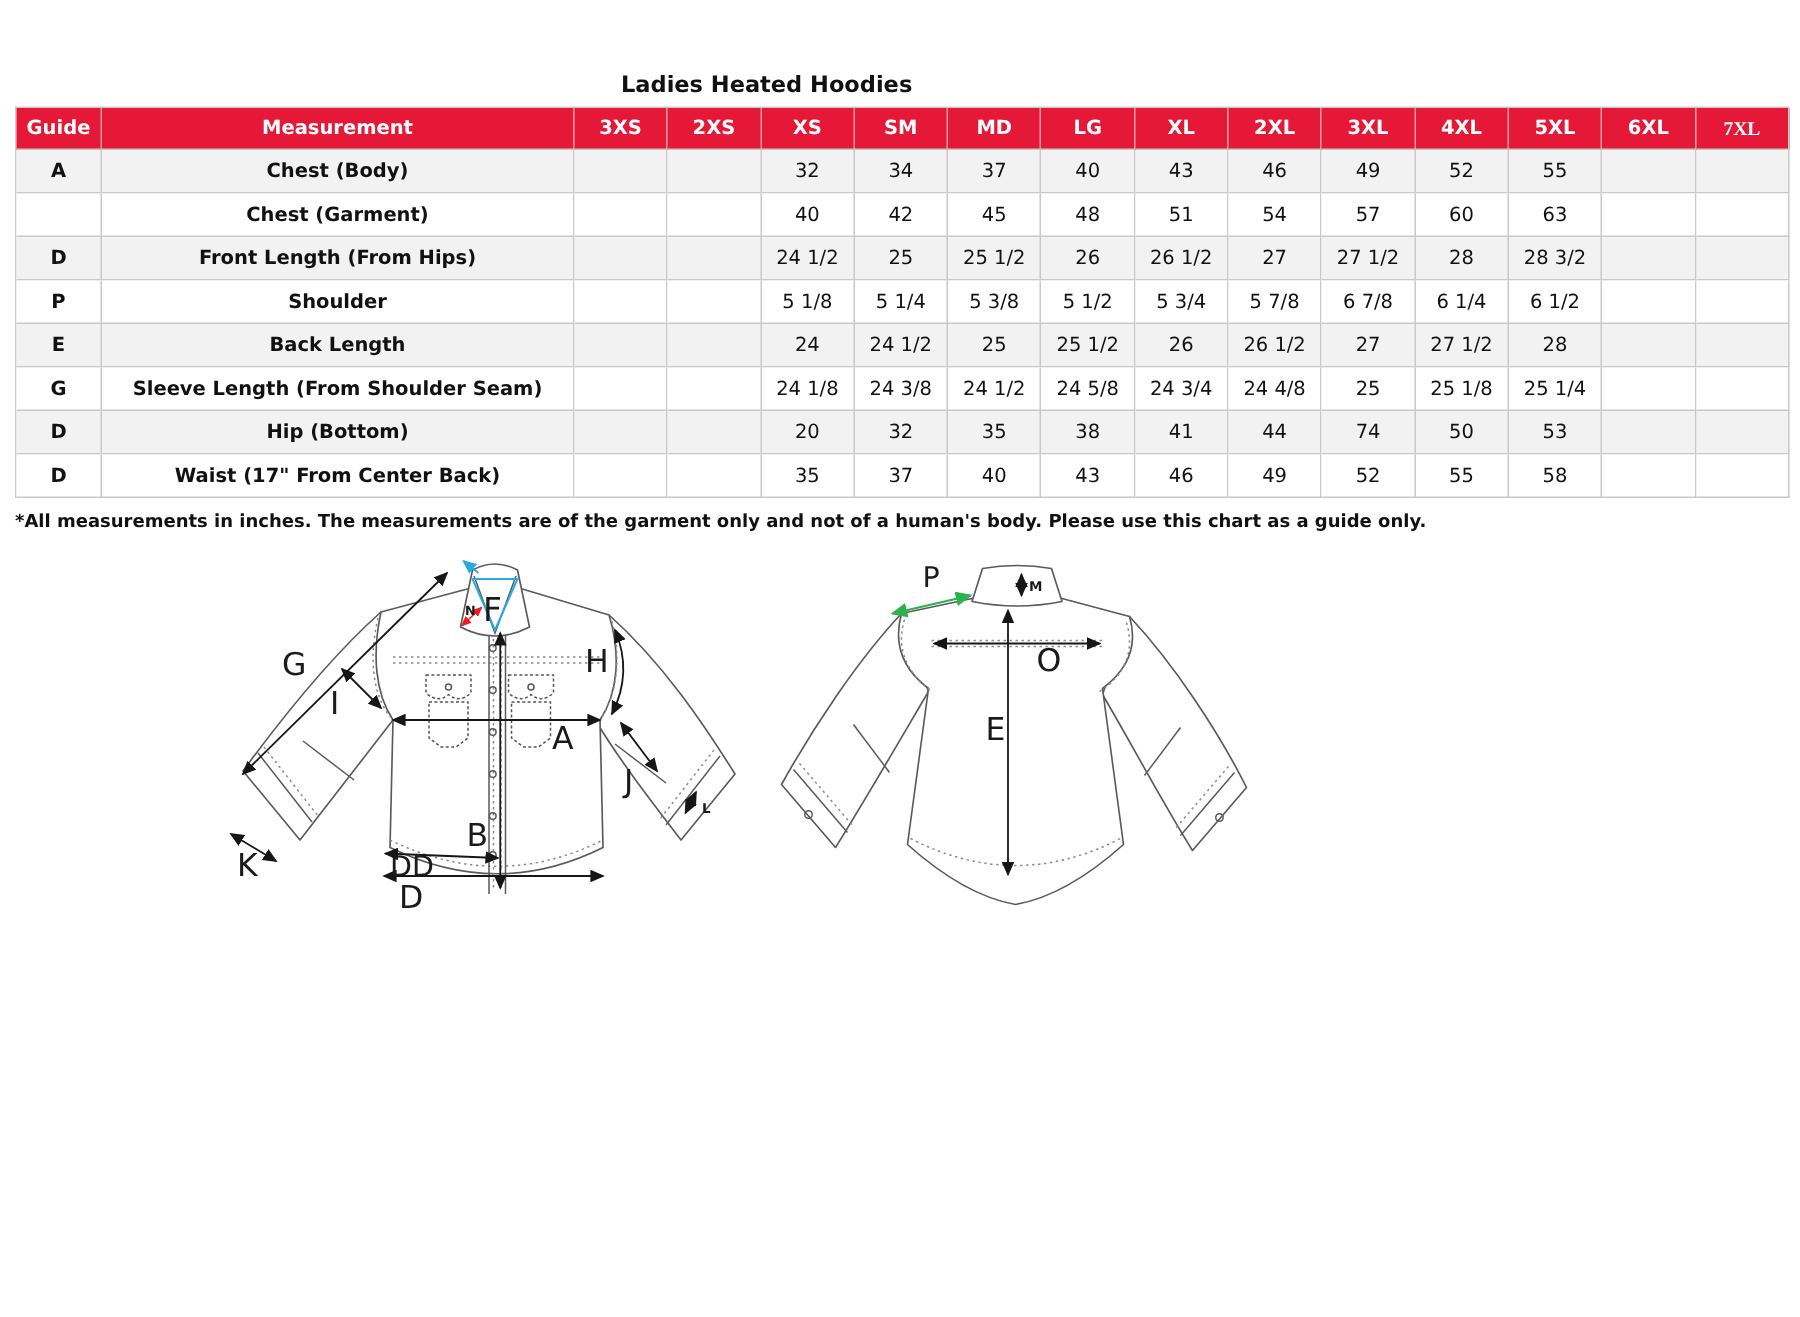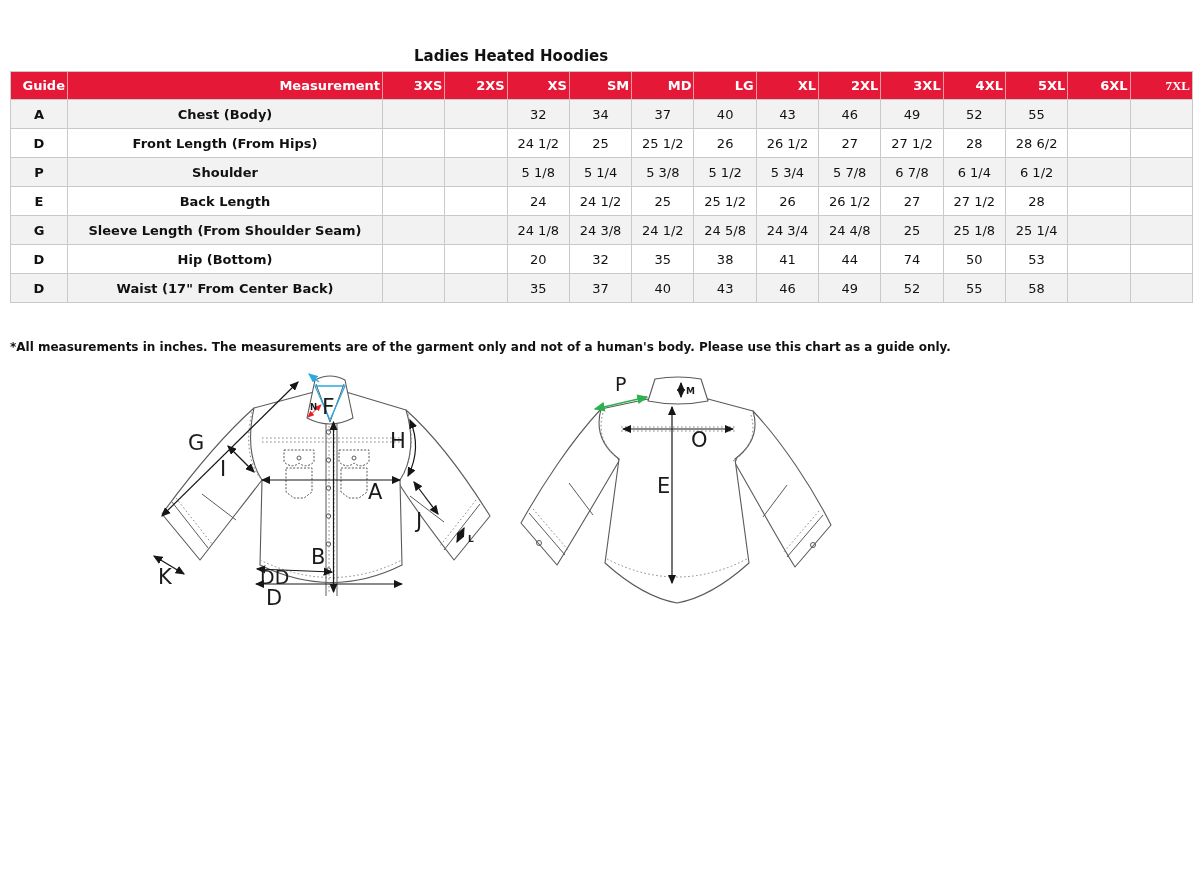--- a/index.html
+++ b/index.html
@@ -23,21 +23,21 @@
   table.size-chart{
     position:absolute;top:71px;left:10px;width:1183px;
     border-collapse:separate;border-spacing:0;table-layout:fixed;
     border-top:1px solid var(--grid);border-left:1px solid var(--grid);
     font-size:13px;
   }
   table.size-chart col.c-guide{width:57px;}
   table.size-chart col.c-measure{width:315px;}
   table.size-chart th{
     background:var(--header-bg);color:var(--header-fg);font-weight:bold;
-    height:28px;padding:0 2px;text-align:right;
+    height:28px;padding:0 2px;text-align:center;
     border-right:1px solid rgba(255,255,255,.55);
     border-bottom:1px solid var(--grid);
   }
   table.size-chart th:last-child{border-right:1px solid var(--grid);font-family:Liberation Serif, serif;}
   table.size-chart td{
     height:29px;padding:0 2px;text-align:center;vertical-align:middle;
     border-right:1px solid var(--grid);border-bottom:1px solid var(--grid);
     background:#ffffff;white-space:nowrap;
   }
   table.size-chart tbody tr:nth-child(odd) td{background:var(--stripe);}
@@ -111,33 +111,50 @@
         <td>40</td>
         <td>43</td>
         <td>46</td>
         <td>49</td>
         <td>52</td>
         <td>55</td>
         <td></td>
         <td></td>
       </tr>
       <tr>
+        <td class="guide"></td>
+        <td class="measure">Chest (Garment)</td>
+        <td></td>
+        <td></td>
+        <td>40</td>
+        <td>42</td>
+        <td>45</td>
+        <td>48</td>
+        <td>51</td>
+        <td>54</td>
+        <td>57</td>
+        <td>60</td>
+        <td>63</td>
+        <td></td>
+        <td></td>
+      </tr>
+      <tr>
         <td class="guide">D</td>
         <td class="measure">Front Length (From Hips)</td>
         <td></td>
         <td></td>
         <td>24 1/2</td>
         <td>25</td>
         <td>25 1/2</td>
         <td>26</td>
         <td>26 1/2</td>
         <td>27</td>
         <td>27 1/2</td>
         <td>28</td>
-        <td>28 6/2</td>
+        <td>28 3/2</td>
         <td></td>
         <td></td>
       </tr>
       <tr>
         <td class="guide">P</td>
         <td class="measure">Shoulder</td>
         <td></td>
         <td></td>
         <td>5 1/8</td>
         <td>5 1/4</td>

